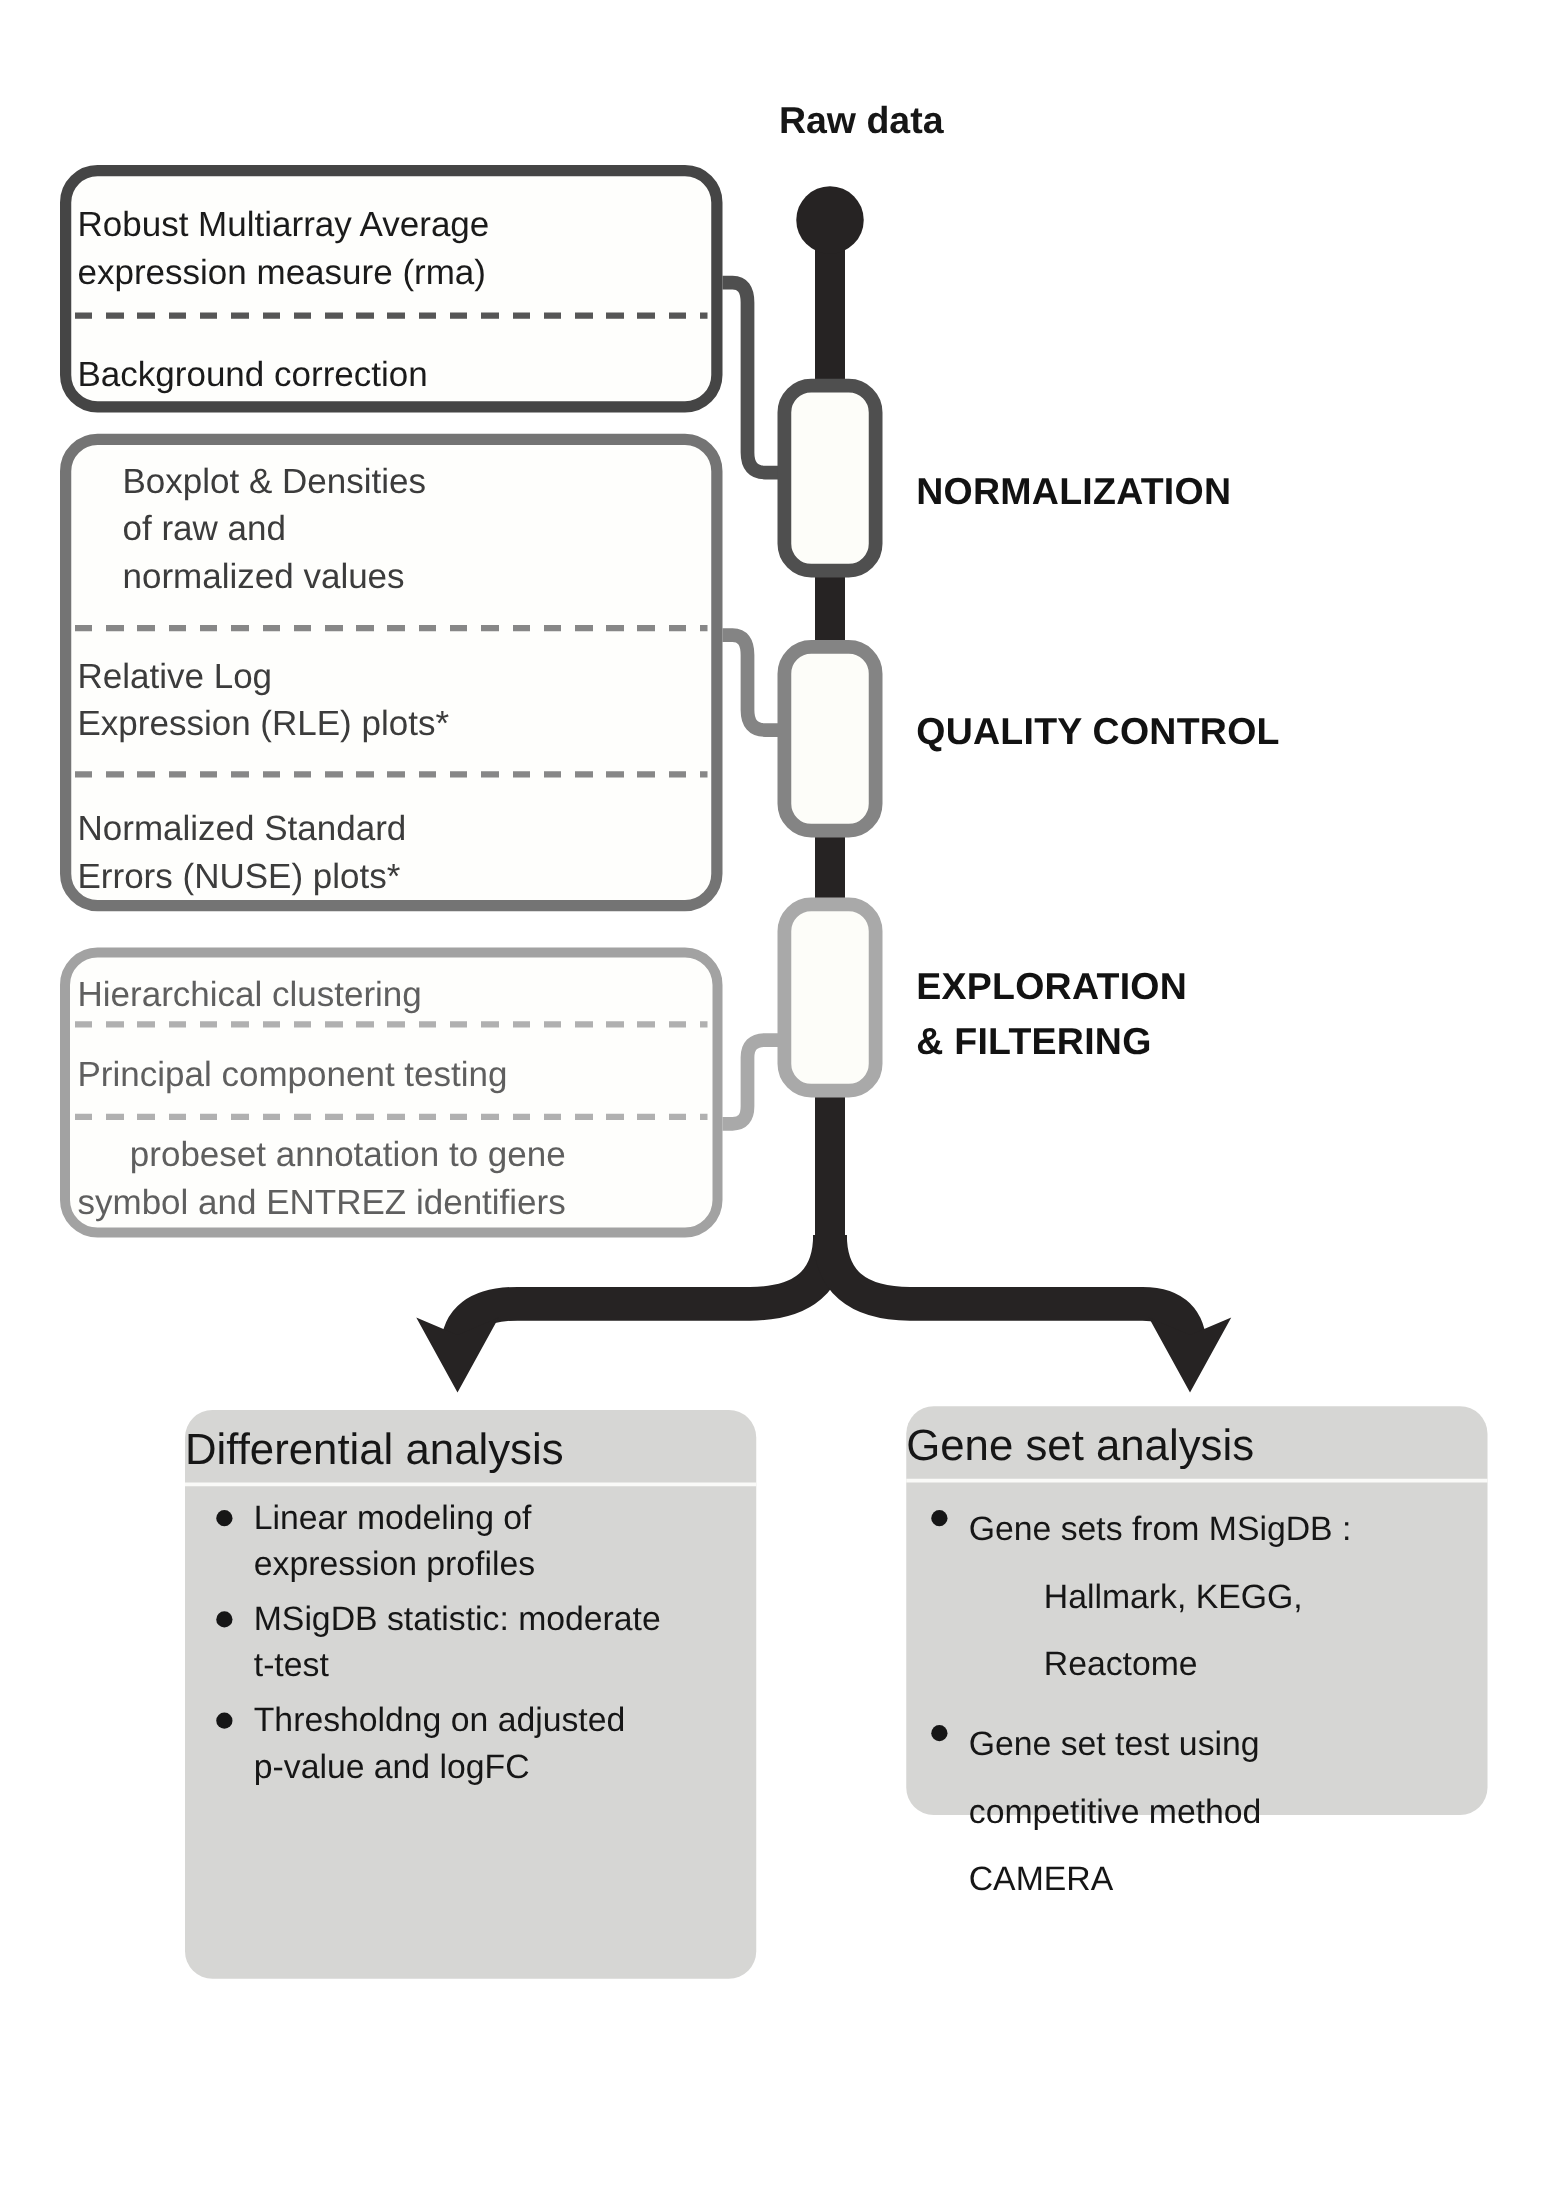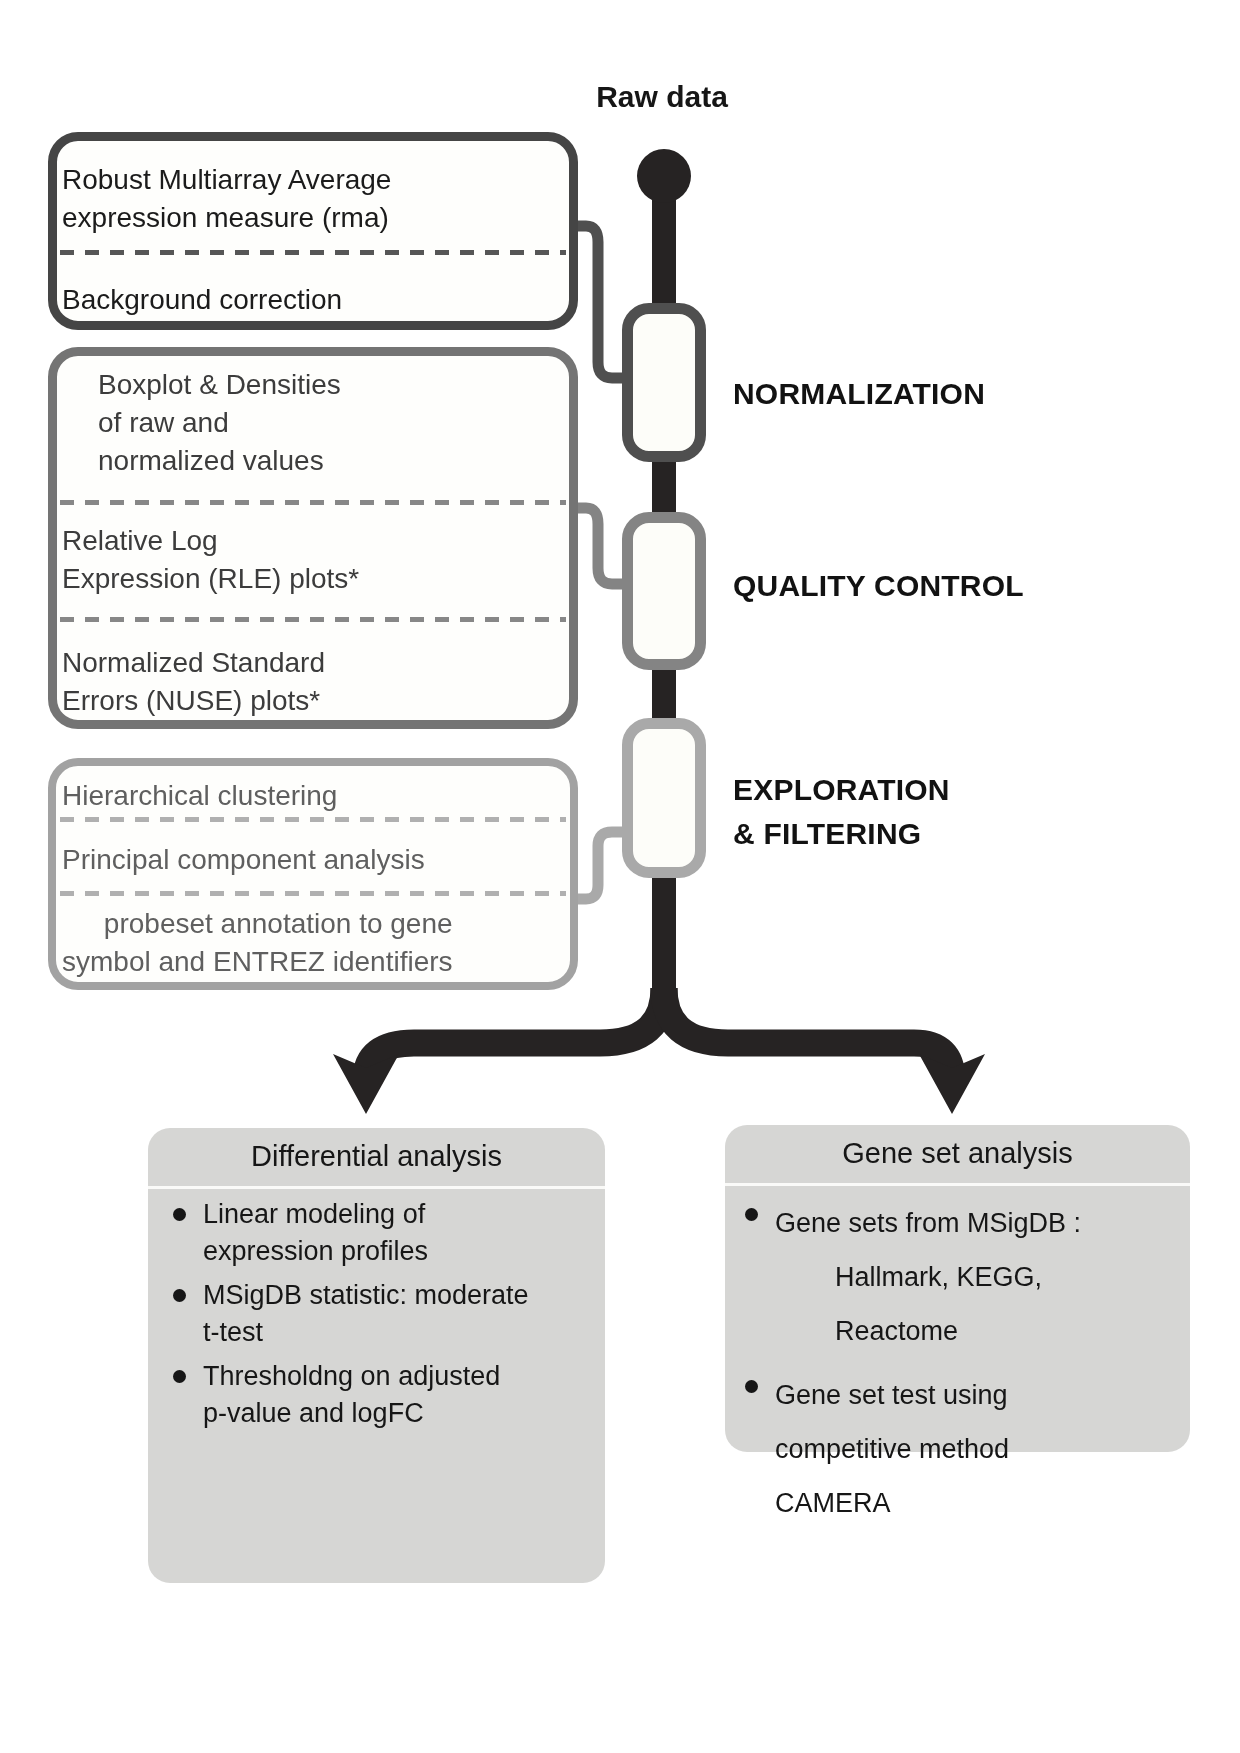--- a/index.html
+++ b/index.html
@@ -4,21 +4,21 @@
 <style>
   html,body{margin:0;padding:0;background:#ffffff;}
   .canvas{
     position:relative;width:1240px;height:1753px;background:#ffffff;
     font-family:"Liberation Sans", sans-serif;overflow:hidden;
   }
   .layer{position:absolute;left:0;top:0;width:1240px;height:1753px;}
 
   
   .raw-label{
-    position:absolute;left:662px;top:80px;transform:translateX(-50%);
+    position:absolute;left:689px;top:80px;transform:translateX(-50%);
     font-size:30px;font-weight:bold;color:#161616;white-space:nowrap;
   }
 
   
   .sbox{position:absolute;box-sizing:border-box;background:#fefefc;border-style:solid;}
   .sbox.b1{left:48px;top:132px;width:530px;height:198px;border-width:9px;border-color:#454545;border-radius:30px;}
   .sbox.b2{left:48px;top:347px;width:530px;height:382px;border-width:9px;border-color:#747474;border-radius:30px;}
   .sbox.b3{left:48px;top:758px;width:530px;height:232px;border-width:8px;border-color:#a2a2a2;border-radius:30px;}
 
   .bt{position:absolute;font-size:28px;line-height:38px;white-space:pre-line;}
@@ -54,22 +54,22 @@
   .stage{position:absolute;left:733px;font-size:30px;font-weight:bold;color:#121212;
          line-height:44px;white-space:pre-line;letter-spacing:0.2px;}
   .s1{top:372px;}
   .s2{top:564px;}
   .s3{top:768px;}
 
   
   .abox{position:absolute;background:#d6d6d4;border-radius:22px;}
   .a1{left:148px;top:1128px;width:457px;height:455px;}
   .a2{left:725px;top:1125px;width:465px;height:327px;}
-  .atitle{position:absolute;left:0;top:12px;width:100%;text-align:center;
-          font-size:29px;color:#161616;}
+  .atitle{position:absolute;left:0;top:12px;width:100%;text-align:left;
+          font-size:35px;color:#161616;}
   .arule{position:absolute;left:0;top:58px;width:100%;height:3px;background:#fafaf8;}
   .blist{position:absolute;margin:0;padding:0;list-style:none;}
   .a1 .blist{left:25px;top:68px;width:400px;}
   .a2 .blist{left:20px;top:71px;width:425px;}
   .blist li{position:relative;padding-left:30px;margin:0 0 7px 0;font-size:27px;
             line-height:37px;color:#161616;white-space:pre-wrap;}
   .a2 .blist li{line-height:54px;margin-bottom:10px;}
   .blist li::before{content:"";position:absolute;left:0;top:12px;width:13px;height:13px;
             border-radius:50%;background:#161616;}
 </style>
@@ -112,21 +112,21 @@
 normalized values</div>
   <div class="dash k2 d-2a"></div>
   <div class="bt c2 t-b2i2">Relative Log
 Expression (RLE) plots*</div>
   <div class="dash k2 d-2b"></div>
   <div class="bt c2 t-b2i3">Normalized Standard
 Errors (NUSE) plots*</div>
 
   <div class="bt c3 t-b3i1">Hierarchical clustering</div>
   <div class="dash k3 d-3a"></div>
-  <div class="bt c3 t-b3i2">Principal component analysis</div>
+  <div class="bt c3 t-b3i2">Principal component testing</div>
   <div class="dash k3 d-3b"></div>
   <div class="bt c3 t-b3i3">probeset annotation to gene
 symbol and ENTREZ identifiers</div>
 
   <div class="node n1"></div>
   <div class="node n2"></div>
   <div class="node n3"></div>
 
   <div class="stage s1">NORMALIZATION</div>
   <div class="stage s2">QUALITY CONTROL</div>

